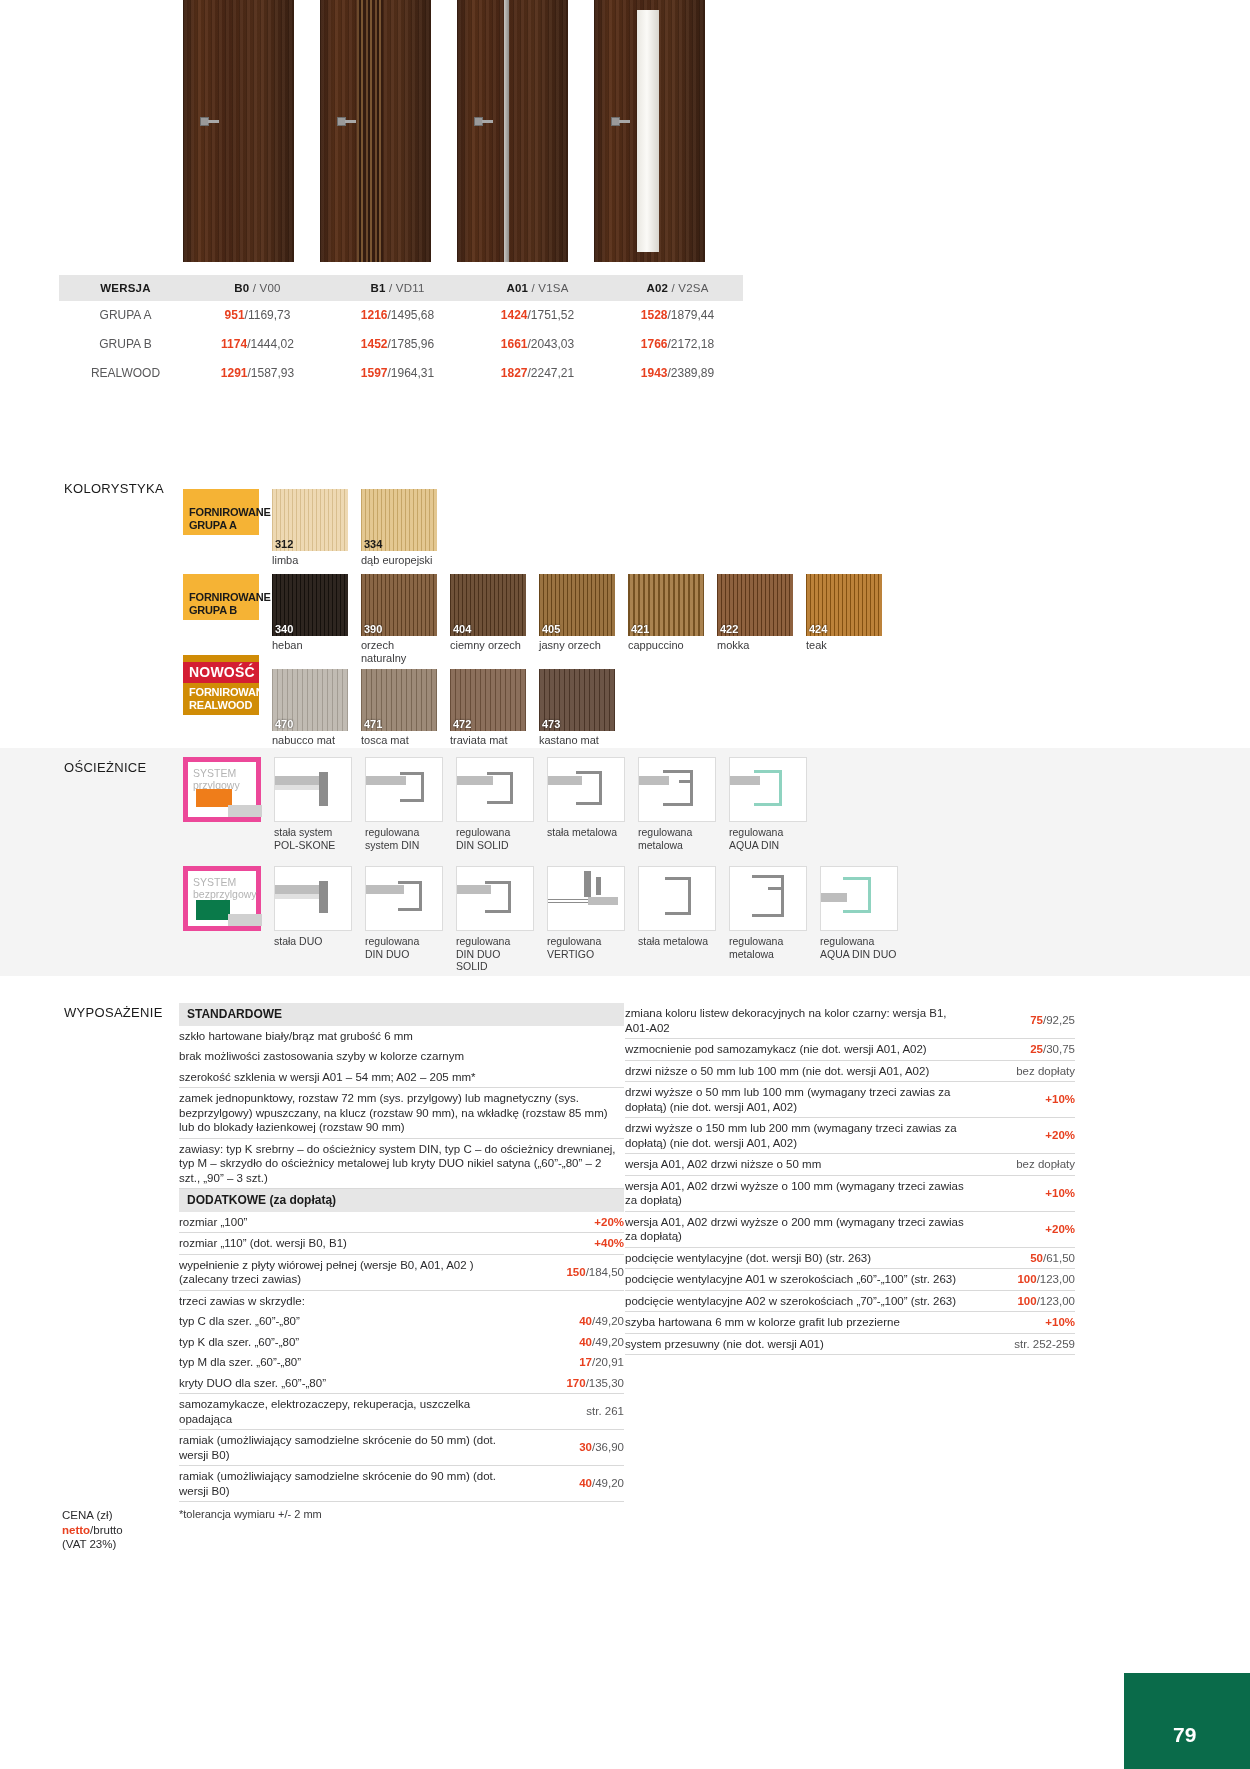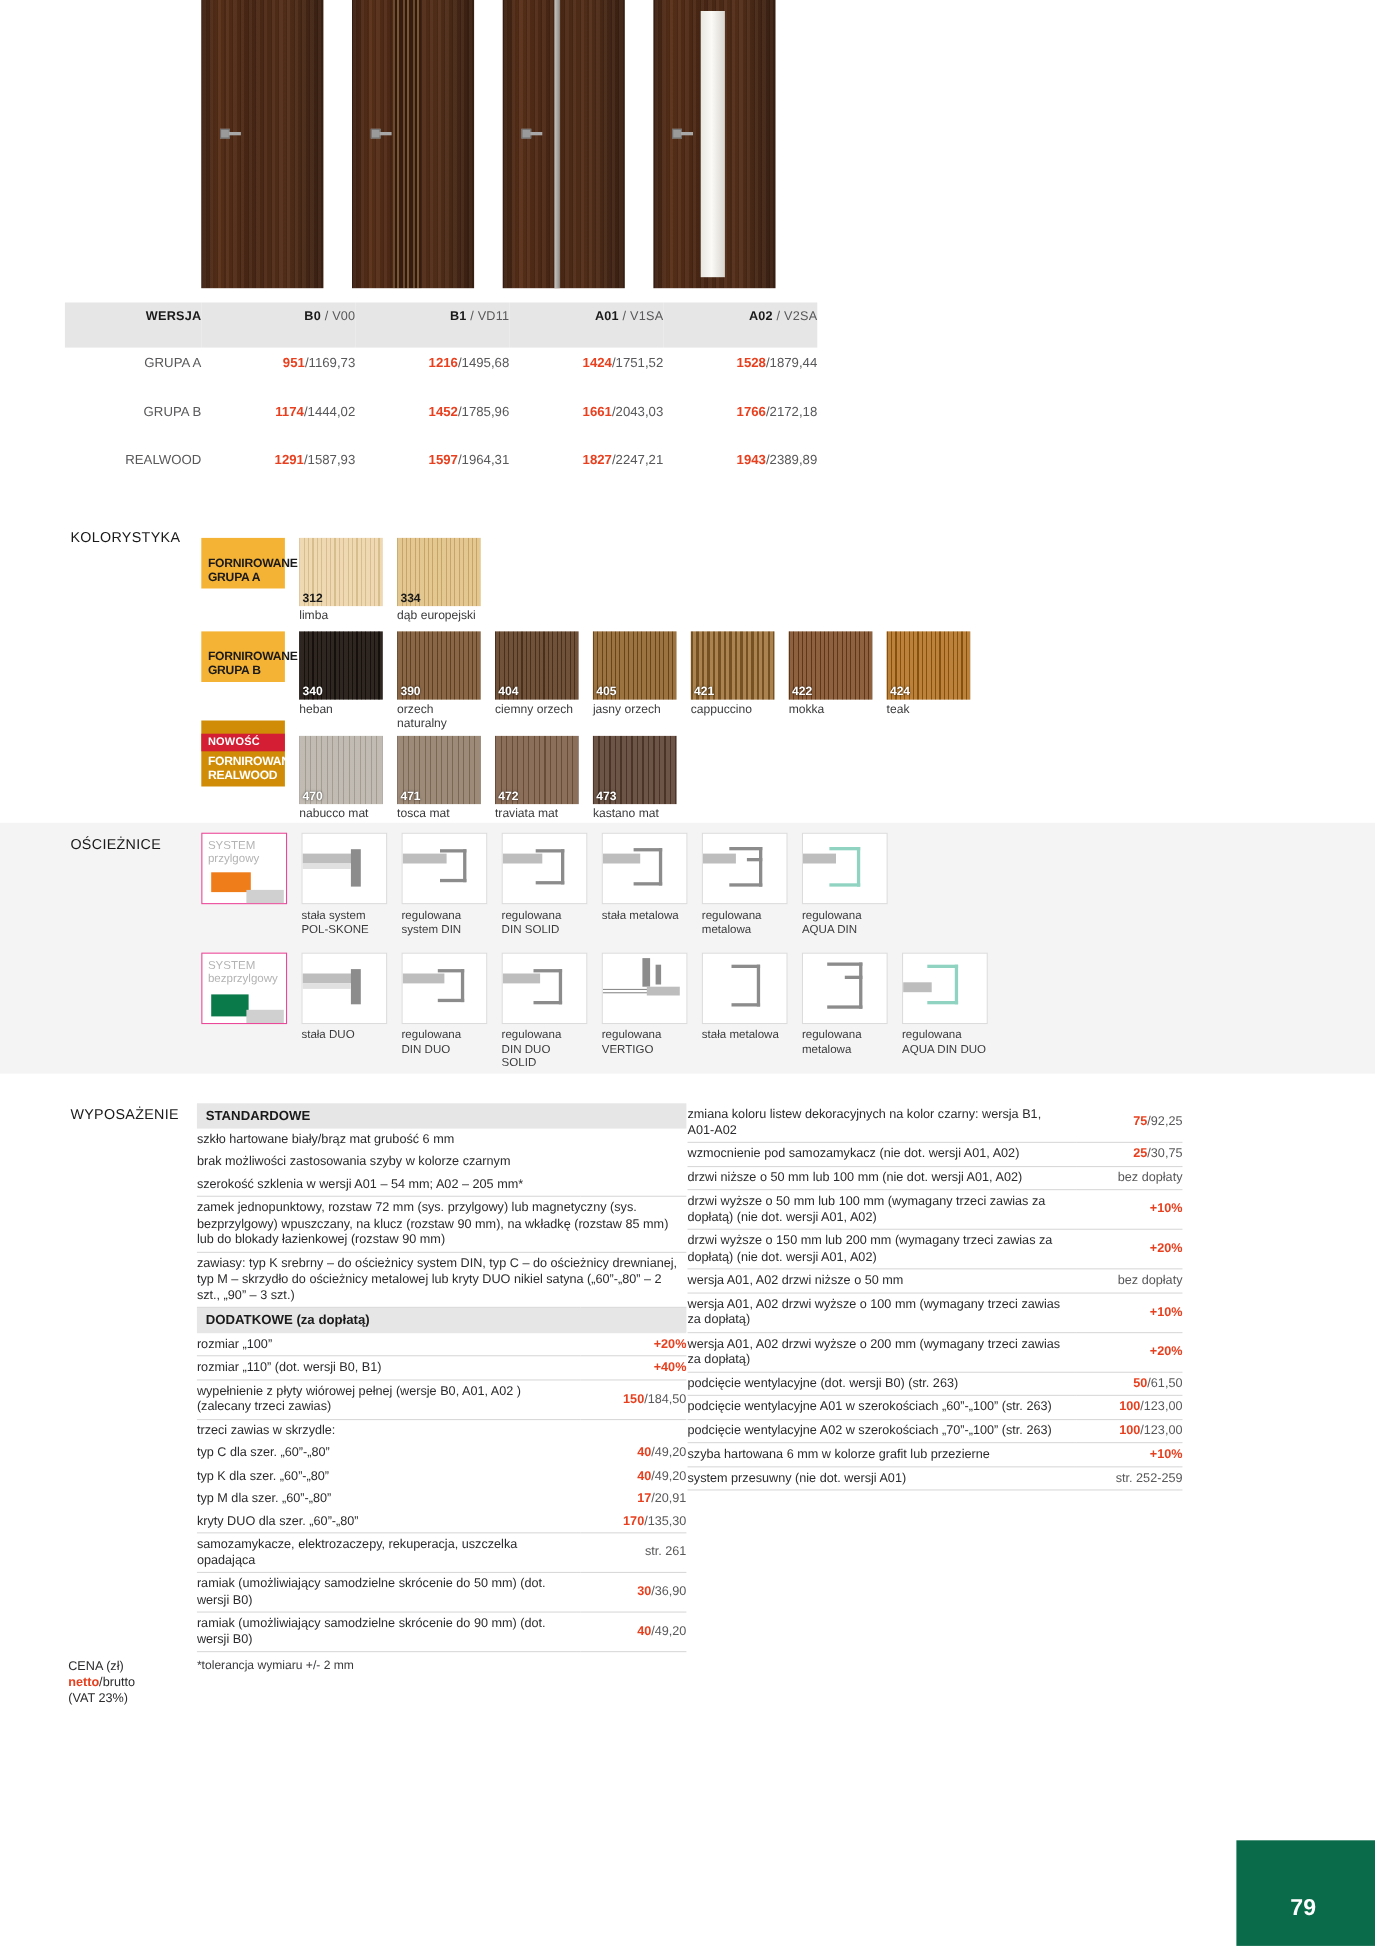--- a/index.html
+++ b/index.html
@@ -25,21 +25,21 @@
   .door .v-stripes { position:absolute; left:37px; top:0; bottom:0; width:26px;
     background: repeating-linear-gradient(90deg,#6d4a2c 0 2px, #2e190e 2px 4px, #7a5632 4px 6px, #351c10 6px 9px); }
   .door .inlay { position:absolute; top:0; bottom:0; width:5px; left:47px;
     background: linear-gradient(90deg,#c9c6c2,#8e8b87); }
   .door .glass { position:absolute; top:10px; bottom:10px; left:43px; width:22px;
     background: linear-gradient(90deg,#e9e7e1,#fbfaf7 45%,#d8d5ce); }
 
   
   .price-table { position: absolute; left: 59px; top: 275px; width: 684px;
                  border-collapse: collapse; font-size: 11.5px; }
-  .price-table th, .price-table td { text-align: right; padding: 7px 0 22px 9px; }
+  .price-table th, .price-table td { text-align: center; padding: 7px 0 7px 9px; }
   .price-table thead tr { background: #e6e6e6; }
   .price-table th { font-weight: bold; font-size: 11.5px; letter-spacing: .2px; color:#1a1a1a;}
   .price-table th .light { font-weight: normal; color:#58585a; }
   .price-table tbody td { color: #58585a; font-size: 12px; border-bottom: 1px solid #ffffff; }
   .price-table tbody td:first-child { color:#58585a; }
   .price-table .net { color: #e8401f; font-weight: bold; }
   .price-table col.c0 { width: 124px; }
   .price-table col.cx { width: 140px; }
 
   
@@ -47,37 +47,37 @@
                 letter-spacing: .3px; color:#1a1a1a; text-transform: uppercase; }
 
   
   .swatch-row { position: absolute; display: flex; align-items: flex-start; }
   .grp-badge { width: 76px; height: 46px; display:flex; flex-direction:column;
                justify-content:flex-end; padding: 4px 5px 4px 6px; }
   .grp-badge.a, .grp-badge.b { background:#f5b335; }
   .grp-badge span { display:block; font-weight:bold; font-size:11px; line-height:12.5px;
                     color:#1a1a1a; letter-spacing:-.2px; }
   .grp-badge.rw { background:#d08c06; height: 60px; padding:0; }
-  .grp-badge.rw .new { background:#d41e33; color:#fff; font-weight:bold; font-size:10px;
+  .grp-badge.rw .new { background:#d41e33; color:#fff; font-weight:bold; font-size:14px;
                        padding:2px 6px 3px; letter-spacing:.2px; }
   .grp-badge.rw .rwtxt { padding: 3px 6px 4px; }
   .grp-badge.rw .rwtxt span { color:#ffffff; }
 
   .swatch { width: 76px; margin-left: 13px; }
   .swatch .chip { width: 76px; height: 62px; position: relative; overflow:hidden;text-align:center; }
   .swatch .chip .code { position:absolute; left:3px; bottom:1px; font-size:11px;
                         font-weight:bold; color:#ffffff; text-shadow:0 0 2px rgba(0,0,0,.75); }
   .swatch .chip.light .code { color:#1a1a1a; text-shadow:none; }
   .swatch .nm { font-size: 11px; color:#3b3b3d; line-height: 13px; margin-top: 3px; }
 
   
   .frames-band { position: absolute; left: 0; top: 748px; width: 1250px; height: 228px;
                  background: #f4f4f4; }
   .frame-row { position: absolute; display:flex; }
-  .sys-box { width: 78px; height: 65px; border: 1px solid #ec4899; background:#fff;
+  .sys-box { width: 78px; height: 65px; border: 5px solid #ec4899; background:#fff;
              position: relative; }
   .sys-box .cap { position:absolute; left:5px; top:5px; font-size:10.5px; color:#b4b4b4;
                   line-height: 12px; }
   .sys-box .blk { position:absolute; }
   .frame-item { width: 78px; margin-left: 13px; }
   .frame-item .box { width: 78px; height: 65px; border: 1px solid #dcdcdc; background: #fff;
                      position: relative; overflow: hidden; }
   .frame-item .lbl { font-size: 10.5px; color: #3b3b3d; line-height: 12.5px; margin-top: 4px; }
   .wall { position:absolute; background:#bdbdbd; }
   .jamb { position:absolute; border:3px solid #8c8c8c; }

